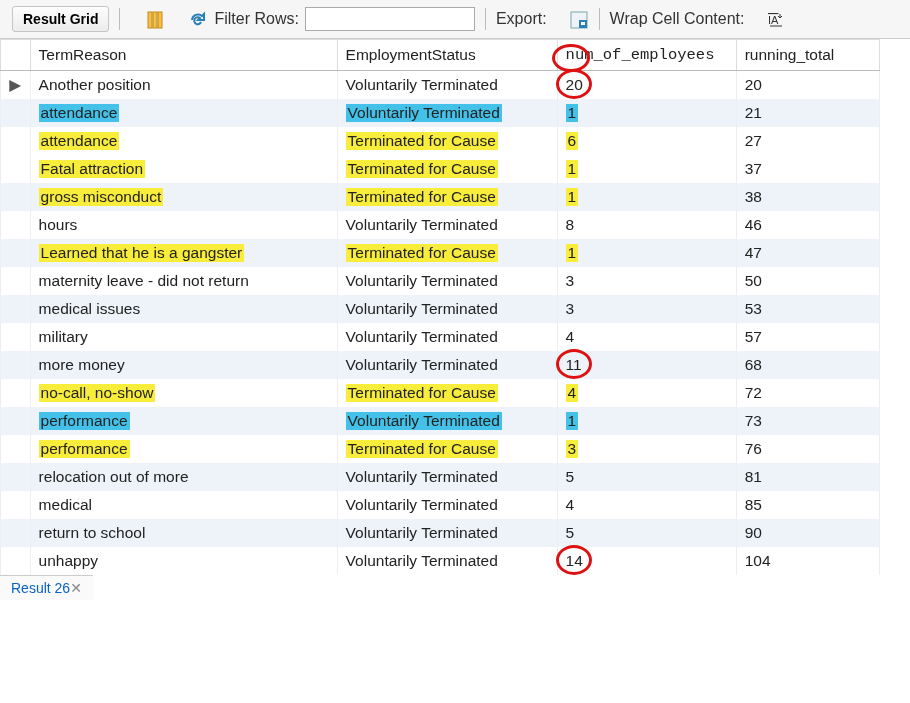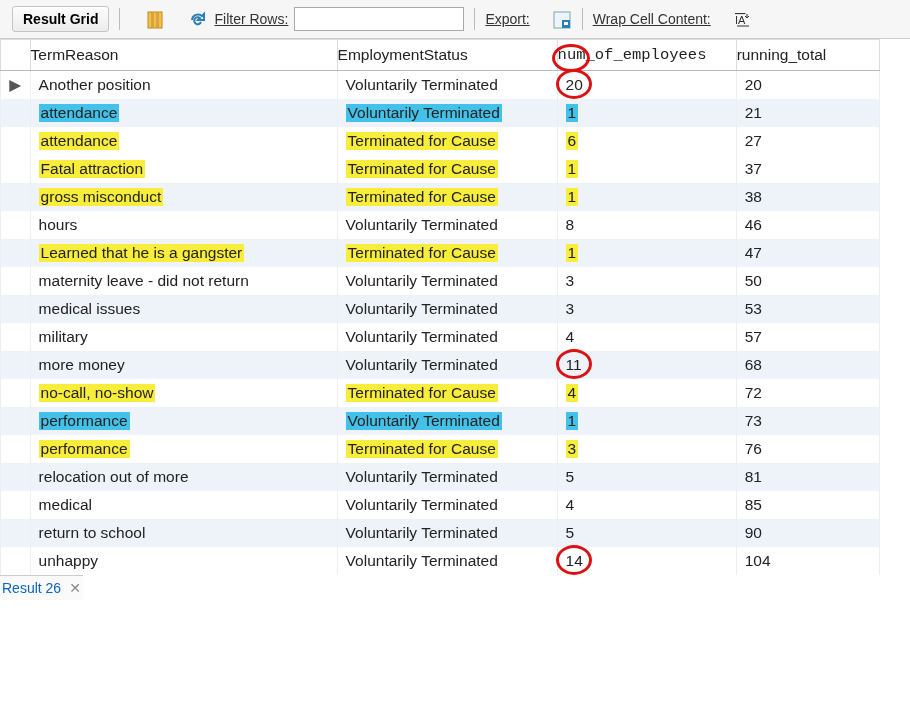--- a/index.html
+++ b/index.html
@@ -22,21 +22,21 @@
   .tb-btn {
     background: linear-gradient(#fdfdfd,#ececec);
     border: 1px solid #c5c5c5;
     border-radius: 3px;
     padding: 4px 10px;
     font-weight: 600;
     font-size: 14px;
     cursor: pointer;
   }
   .tb-sep { width:1px; height:22px; background:#bbb; margin:0 4px; }
-  .tb-label { font-size: 14px; color:#333;text-decoration:underline; }
+  .tb-label { font-size: 16px; color:#333; }
   .filter-input {
     width: 170px;
     height: 24px;
     border: 1px solid #aaa;
     background:#fff;
     padding: 0 4px;
     font-size: 14px;
   }
   .icon-box { width:20px; height:20px; display:inline-flex; align-items:flex-end; justify-content:center;margin-left:16px; }
 
@@ -45,21 +45,21 @@
     border-collapse: collapse;
     width: 880px;
     font-size: 15.5px;
   }
   table.grid th {
     text-align: left;
     font-weight: 400;
     color: #222;
     border: 1px solid #ddd;
     border-bottom: 1px solid #bbb;
-    padding: 6px 0;
+    padding: 6px 8px;
     background: #fff;
     position: relative;
   }
   th.indicator-col, td.indicator-cell { width: 24px; min-width:24px; }
   td.indicator-cell { text-align:center; color:#555; }
   table.grid td {
     border-left: 1px solid #eee;
     border-right: 1px solid #eee;
     padding: 5px 8px;
     vertical-align: middle;
@@ -70,22 +70,22 @@
   .hl-yellow { background: #f8ed3b; padding: 0 2px 1px 2px; }
   .hl-cyan   { background: #43c1e8; padding: 0 2px 1px 2px; }
   
   .circ {
     position:absolute;
     border: 3px solid #d11;
     border-radius: 50%;
     pointer-events: none;
   }
   .status-tab {
-    display:inline-flex; align-items:center; gap:8px;
-    padding: 4px 2px;
+    display:inline-flex; align-items:center; 
+    padding: 4px 11px;
     font-size: 14px;
     color: #0a63c2;
     border-top: 1px solid #ccc;
     background:#fafafa;
   }
   .close-x { color:#888; cursor:pointer; font-size:14px; }
   .th-circle {
     position:absolute;
     border:3px solid #d11;
     border-radius:50%;

